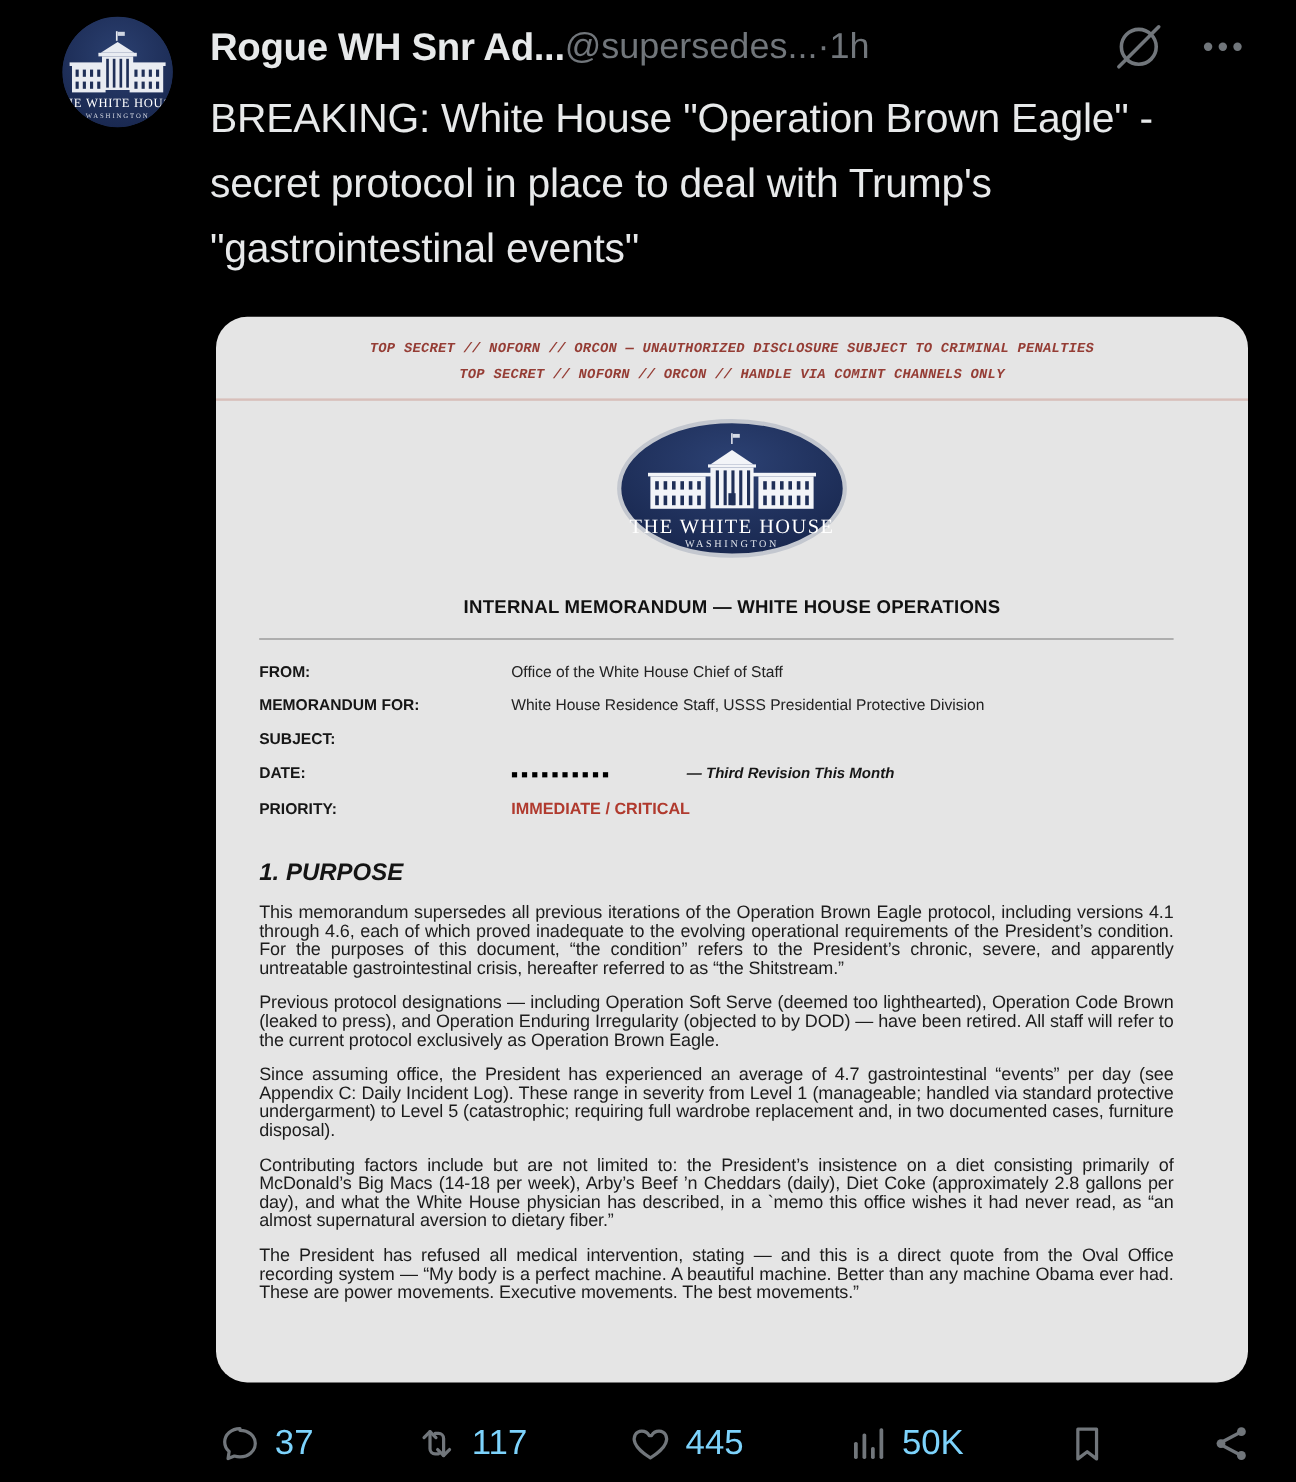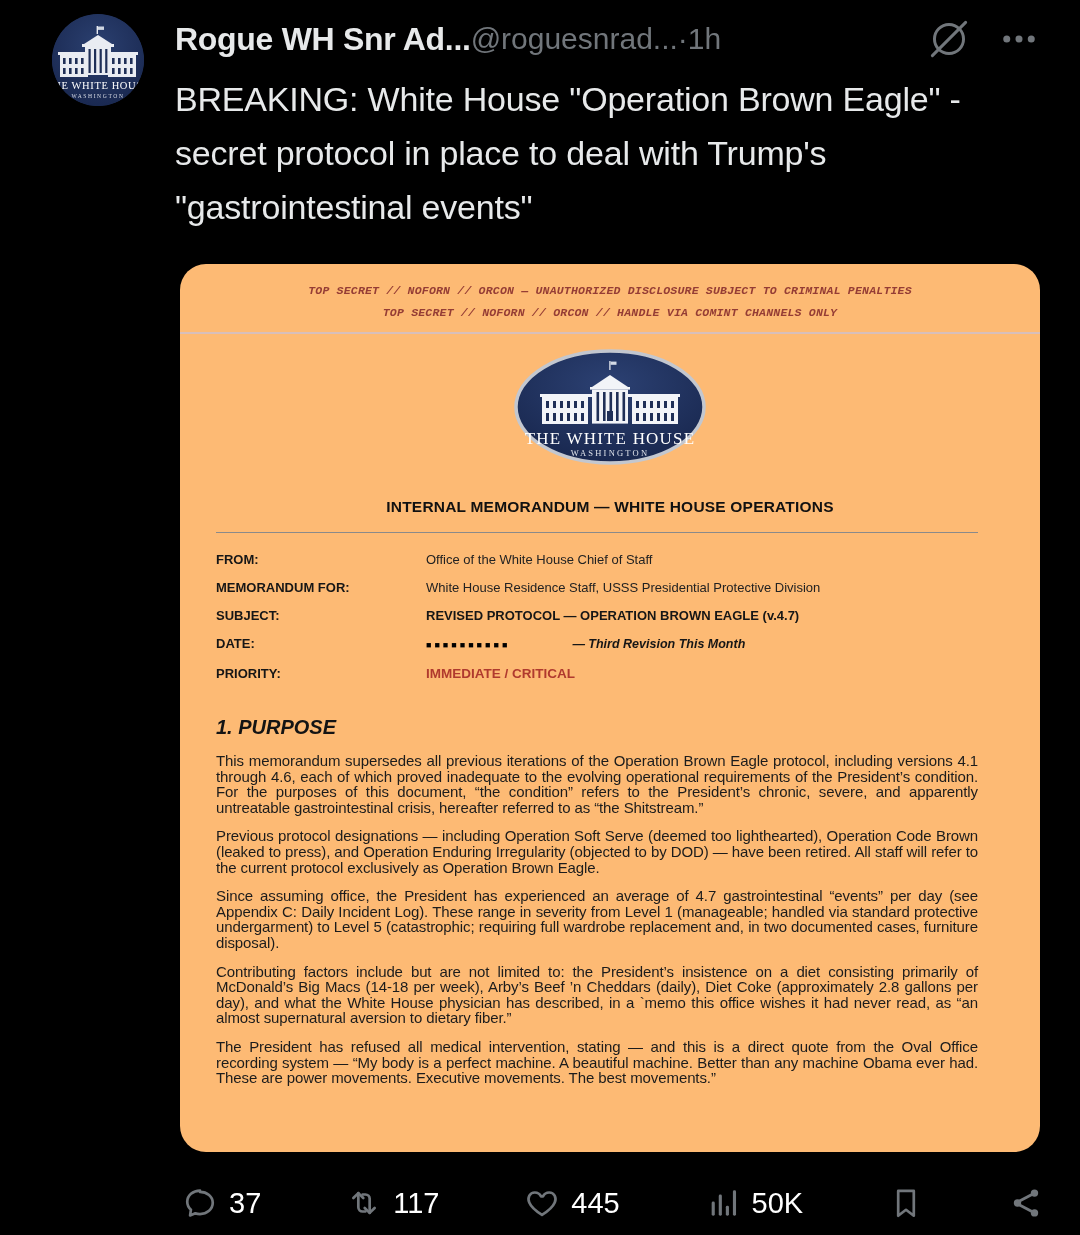--- a/index.html
+++ b/index.html
@@ -20,21 +20,21 @@
   .handle, .dot, .time { color:#71767b; font-size:30px; white-space:nowrap; }
   .head-icons { margin-left:auto; display:flex; align-items:center; gap:28px; }
   .hicon { width:42px; height:42px; color:#71767b; cursor:pointer; }
 
   
   .tweet-text { color:#e7e9ea; font-size:34px; line-height:54px; letter-spacing:-0.2px;
                 width:805px; margin-top:12px; }
 
   
   .memo-card { width:860px; height:888px; margin-left:5px; margin-top:30px;
-               background:#fdba74; border-radius:26px; overflow:hidden; cursor:pointer; }
+               background:#e5e5e5; border-radius:26px; overflow:hidden; cursor:pointer; }
   .classification { margin-top:20px; text-align:center;
                     font-family:"Liberation Mono", monospace; font-style:italic; font-weight:bold;
                     font-size:11.5px; color:#953d35; letter-spacing:0.2px; }
   .classification + .classification { margin-top:9px; }
   .red-rule { border:none; border-top:2px solid #d8bfba; margin-top:13px; }
   .seal-wrap { display:flex; justify-content:center; margin-top:15px; }
   .memo-title { text-align:center; margin-top:33px; font-size:15.5px; font-weight:bold;
                 color:#111; letter-spacing:0.2px; }
   .gray-rule { border:none; border-top:1.5px solid #8a8a8a; margin:16px 62px 0 36px; }
 
@@ -51,21 +51,21 @@
   .sec-heading { font-size:20px; font-weight:bold; color:#141414; margin-bottom:14px;font-style:italic; }
   .sec-heading.second { margin-top:26px; }
   .memo-body p { font-size:15px; line-height:15.6px; color:#1c1c1c; text-align:justify;
                  margin-bottom:13px; letter-spacing:-0.1px; }
 
   
   .engage { width:860px; margin-left:8px; margin-top:34px; display:flex;
             justify-content:space-between; align-items:center; }
   .egroup { display:flex; align-items:center; gap:12px; color:#71767b; cursor:pointer; }
   .eicon { width:34px; height:34px; color:#71767b; }
-  .ecount { font-size:29px; color:#ffffff; }
+  .ecount { font-size:29px; color:#7dd3fc; }
 </style>
 </head>
 <body>
 
 <div class="page">
   <div class="post">
 
     <div class="avatar-col">
       <div class="avatar">
         <svg viewBox="0 0 92 92" width="92" height="92">
@@ -111,21 +111,21 @@
           <text x="46" y="75" text-anchor="middle" fill="#ffffff" font-family="Liberation Serif, serif" font-size="10.5" letter-spacing="0.6">THE WHITE HOUSE</text>
           <text x="46" y="84" text-anchor="middle" fill="#d9dde6" font-family="Liberation Serif, serif" font-size="5.6" letter-spacing="1.6">WASHINGTON</text>
         </svg>
       </div>
     </div>
 
     <div class="content-col">
 
       <div class="head-row">
         <span class="author">Rogue WH Snr Ad...</span>
-        <span class="handle">@roguesnrad...</span>
+        <span class="handle">@supersedes...</span>
         <span class="dot">·</span>
         <span class="time">1h</span>
         <span class="head-icons">
           <svg class="hicon" viewBox="0 0 24 24" fill="none" stroke="currentColor" stroke-width="1.7" stroke-linecap="round">
             <circle cx="12" cy="12" r="8.3"></circle>
             <line x1="2.5" y1="21.5" x2="21.5" y2="2.5"></line>
           </svg>
           <svg class="hicon" viewBox="0 0 24 24" fill="currentColor">
             <circle cx="5" cy="12" r="2"></circle>
               <circle cx="12" cy="12" r="2"></circle>
@@ -204,21 +204,20 @@
           <div class="field-row">
             <span class="f-label">FROM:</span>
             <span class="f-value">Office of the White House Chief of Staff</span>
           </div>
           <div class="field-row">
             <span class="f-label">MEMORANDUM FOR:</span>
             <span class="f-value">White House Residence Staff, USSS Presidential Protective Division</span>
           </div>
           <div class="field-row">
             <span class="f-label">SUBJECT:</span>
-            <span class="f-value bold">REVISED PROTOCOL — OPERATION BROWN EAGLE (v.4.7)</span>
           </div>
           <div class="field-row">
             <span class="f-label">DATE:</span>
             <span class="f-value redacted">■■■■■■■■■■</span>
             <span class="f-note">— Third Revision This Month</span>
           </div>
           <div class="field-row">
             <span class="f-label">PRIORITY:</span>
             <span class="f-value priority">IMMEDIATE / CRITICAL</span>
           </div>

